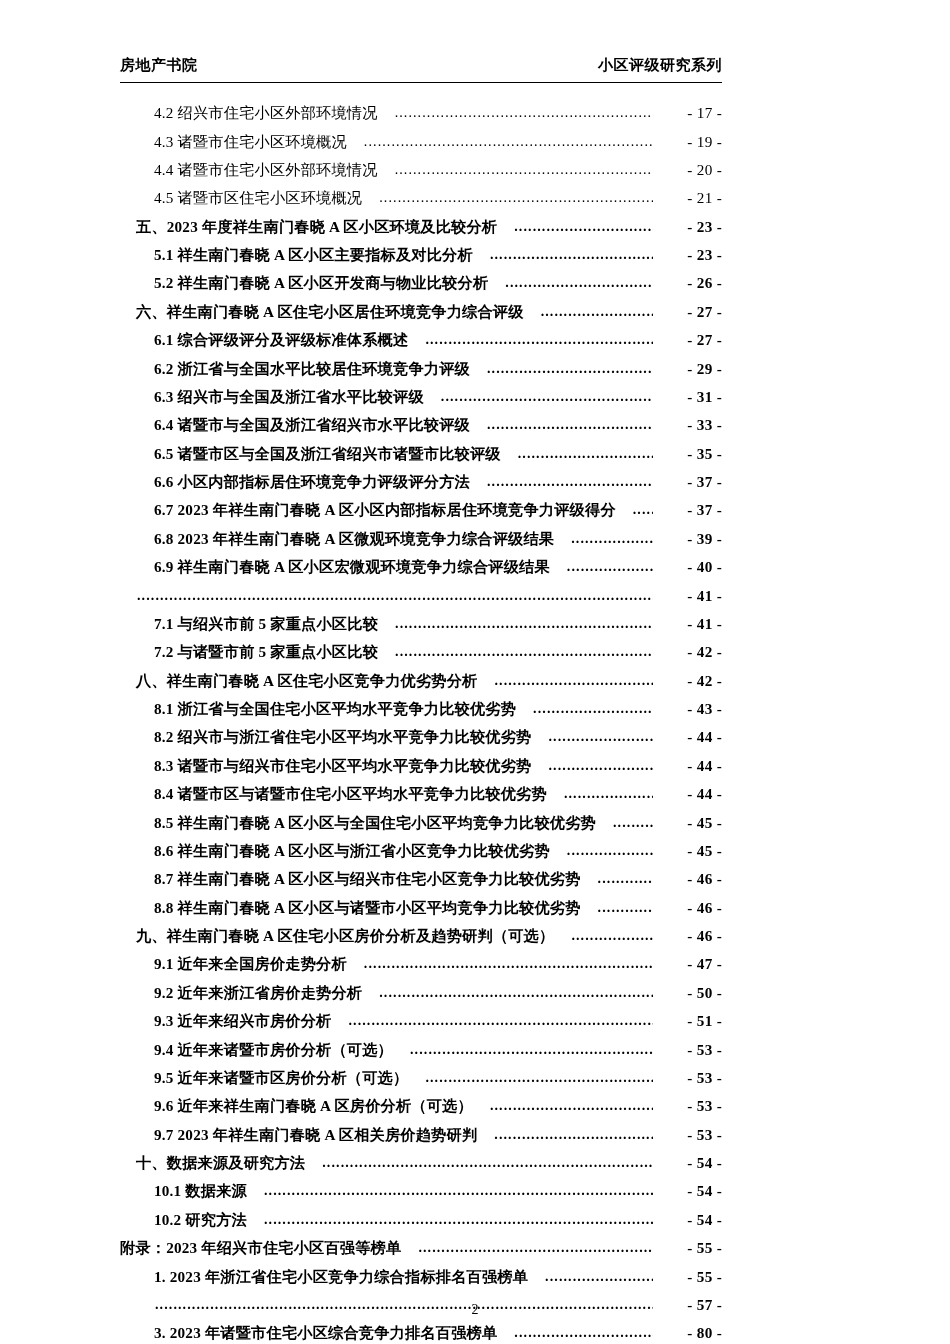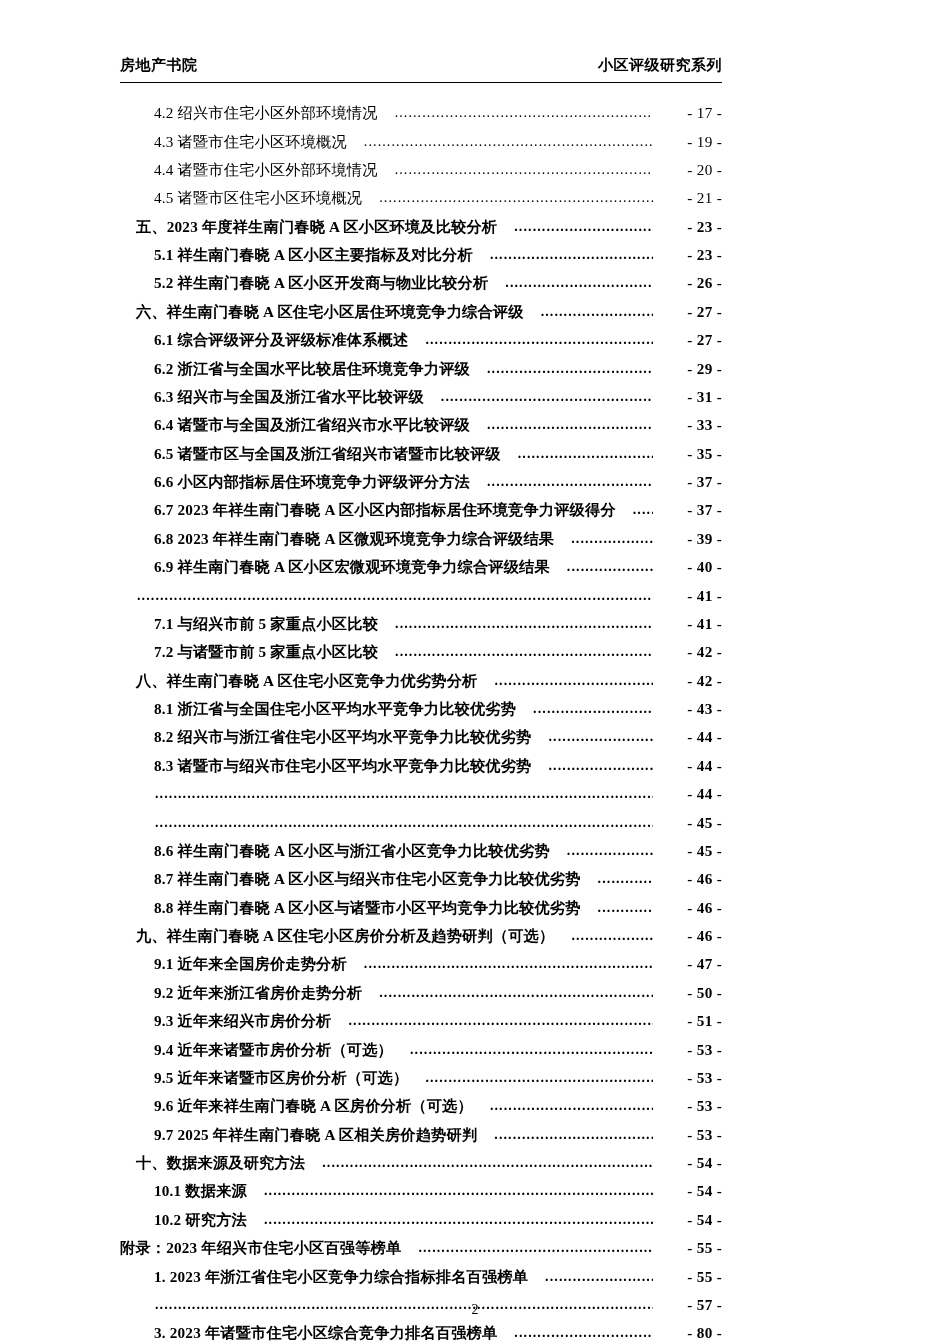--- a/index.html
+++ b/index.html
@@ -205,24 +205,26 @@
         <span class="label">8.2  绍兴市与浙江省住宅小区平均水平竞争力比较优劣势</span>
         <span class="dots">........................................................................................................................................................................................................</span>
         <span class="pageno">- 44 -</span>
       </div>
       <div class="toc-row lvl-2b">
         <span class="label">8.3  诸暨市与绍兴市住宅小区平均水平竞争力比较优劣势</span>
         <span class="dots">........................................................................................................................................................................................................</span>
         <span class="pageno">- 44 -</span>
       </div>
       <div class="toc-row lvl-2b">
+        <span class="label">8.4  诸暨市区与诸暨市住宅小区平均水平竞争力比较优劣势</span>
         <span class="dots">........................................................................................................................................................................................................</span>
         <span class="pageno">- 44 -</span>
       </div>
       <div class="toc-row lvl-2b">
+        <span class="label">8.5  祥生南门春晓 A 区小区与全国住宅小区平均竞争力比较优劣势</span>
         <span class="dots">........................................................................................................................................................................................................</span>
         <span class="pageno">- 45 -</span>
       </div>
       <div class="toc-row lvl-2b">
         <span class="label">8.6  祥生南门春晓 A 区小区与浙江省小区竞争力比较优劣势</span>
         <span class="dots">........................................................................................................................................................................................................</span>
         <span class="pageno">- 45 -</span>
       </div>
       <div class="toc-row lvl-2b">
         <span class="label">8.7  祥生南门春晓 A 区小区与绍兴市住宅小区竞争力比较优劣势</span>
@@ -263,21 +265,21 @@
         <span class="label">9.5  近年来诸暨市区房价分析（可选）</span>
         <span class="dots">........................................................................................................................................................................................................</span>
         <span class="pageno">- 53 -</span>
       </div>
       <div class="toc-row lvl-2b">
         <span class="label">9.6  近年来祥生南门春晓 A 区房价分析（可选）</span>
         <span class="dots">........................................................................................................................................................................................................</span>
         <span class="pageno">- 53 -</span>
       </div>
       <div class="toc-row lvl-2b">
-        <span class="label">9.7  2025 年祥生南门春晓 A 区相关房价趋势研判</span>
+        <span class="label">9.7  2023 年祥生南门春晓 A 区相关房价趋势研判</span>
         <span class="dots">........................................................................................................................................................................................................</span>
         <span class="pageno">- 53 -</span>
       </div>
       <div class="toc-row lvl-1">
         <span class="label">十、数据来源及研究方法</span>
         <span class="dots">........................................................................................................................................................................................................</span>
         <span class="pageno">- 54 -</span>
       </div>
       <div class="toc-row lvl-2b">
         <span class="label">10.1  数据来源</span>

